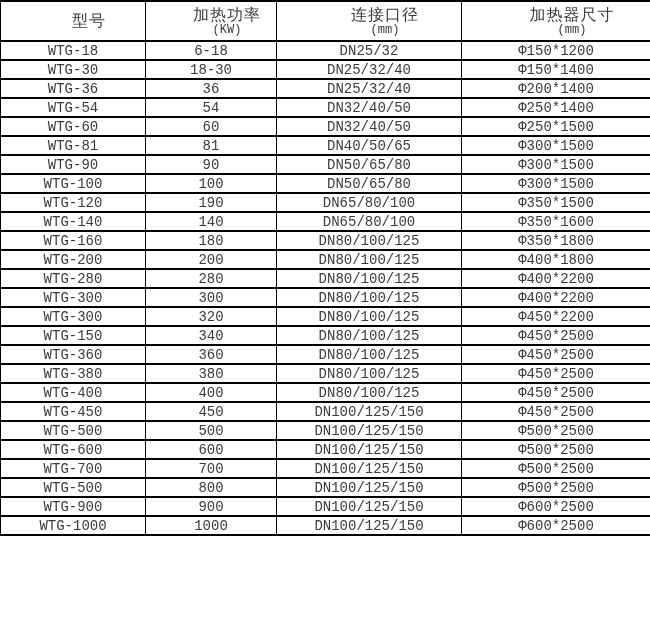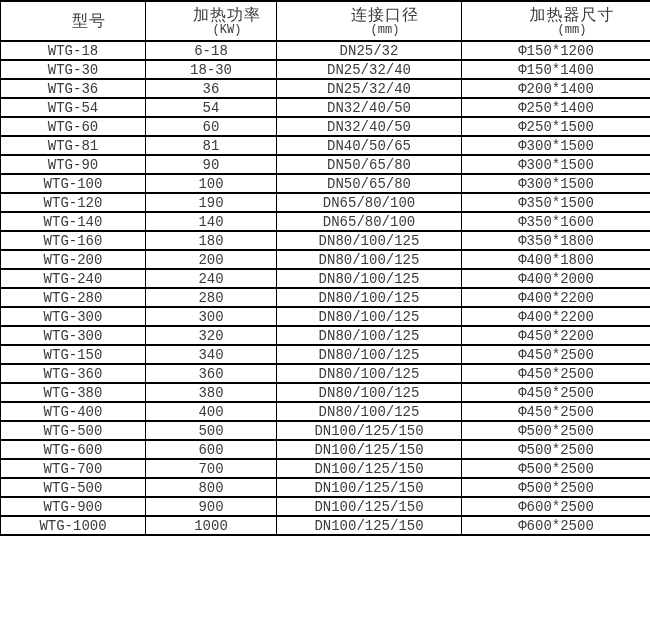--- a/index.html
+++ b/index.html
@@ -155,26 +155,20 @@
           <td>DN80/100/125</td>
           <td>Φ350*1800</td>
         </tr>
         <tr>
           <td>WTG-200</td>
           <td>200</td>
           <td>DN80/100/125</td>
           <td>Φ400*1800</td>
         </tr>
         <tr>
-          <td>WTG-240</td>
-          <td>240</td>
-          <td>DN80/100/125</td>
-          <td>Φ400*2000</td>
-        </tr>
-        <tr>
           <td>WTG-280</td>
           <td>280</td>
           <td>DN80/100/125</td>
           <td>Φ400*2200</td>
         </tr>
         <tr>
           <td>WTG-300</td>
           <td>300</td>
           <td>DN80/100/125</td>
           <td>Φ400*2200</td>
@@ -200,20 +194,26 @@
         <tr>
           <td>WTG-380</td>
           <td>380</td>
           <td>DN80/100/125</td>
           <td>Φ450*2500</td>
         </tr>
         <tr>
           <td>WTG-400</td>
           <td>400</td>
           <td>DN80/100/125</td>
+          <td>Φ450*2500</td>
+        </tr>
+        <tr>
+          <td>WTG-450</td>
+          <td>450</td>
+          <td>DN100/125/150</td>
           <td>Φ450*2500</td>
         </tr>
         <tr>
           <td>WTG-500</td>
           <td>500</td>
           <td>DN100/125/150</td>
           <td>Φ500*2500</td>
         </tr>
         <tr>
           <td>WTG-600</td>

